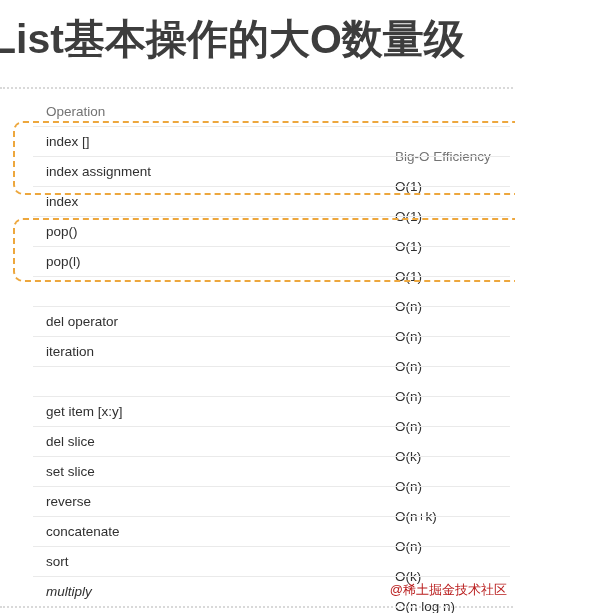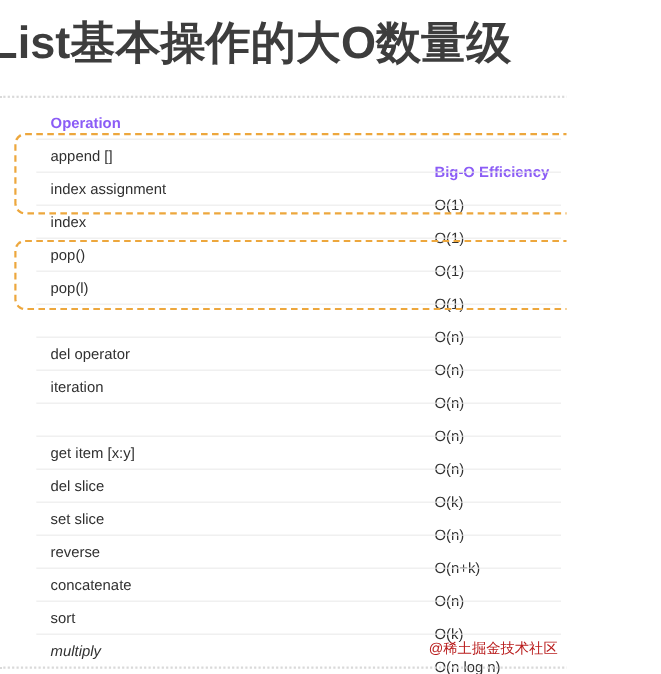--- a/index.html
+++ b/index.html
@@ -45,22 +45,22 @@
     position: relative;
     height: 30px;
     line-height: 30px;
     border-bottom: 1px solid #eaeaea;
     box-sizing: border-box;
     white-space: nowrap;
   }
   .row.header {
     height: 27px;
     line-height: 24px;
-    font-weight: bold;
-    color: #8b5cf6;
+    font-weight: normal;
+    color: #737373;
   }
   .row.last { border-bottom: none; font-style: italic; }
   .op   { position: absolute; left: 13px; }
   .bigo { position: absolute; left: 362px; margin-top: 45px; }
 
   .highlight-box {
     position: absolute;
     border: 2px dashed #eda73d;
     border-radius: 10px;
     background: transparent;
@@ -87,21 +87,21 @@
 
   <div class="dotted top"></div>
 
   <div class="bigo-table">
     <div class="row header">
       <span class="op">Operation</span>
       <span class="bigo">Big-O Efficiency</span>
     </div>
     <div id="rows-container">
         <div class="row">
-          <span class="op">append []</span>
+          <span class="op">index []</span>
           <span class="bigo">O(1)</span>
         </div>
         <div class="row">
           <span class="op">index assignment</span>
           <span class="bigo">O(1)</span>
         </div>
         <div class="row">
           <span class="op">index</span>
           <span class="bigo">O(1)</span>
         </div>

